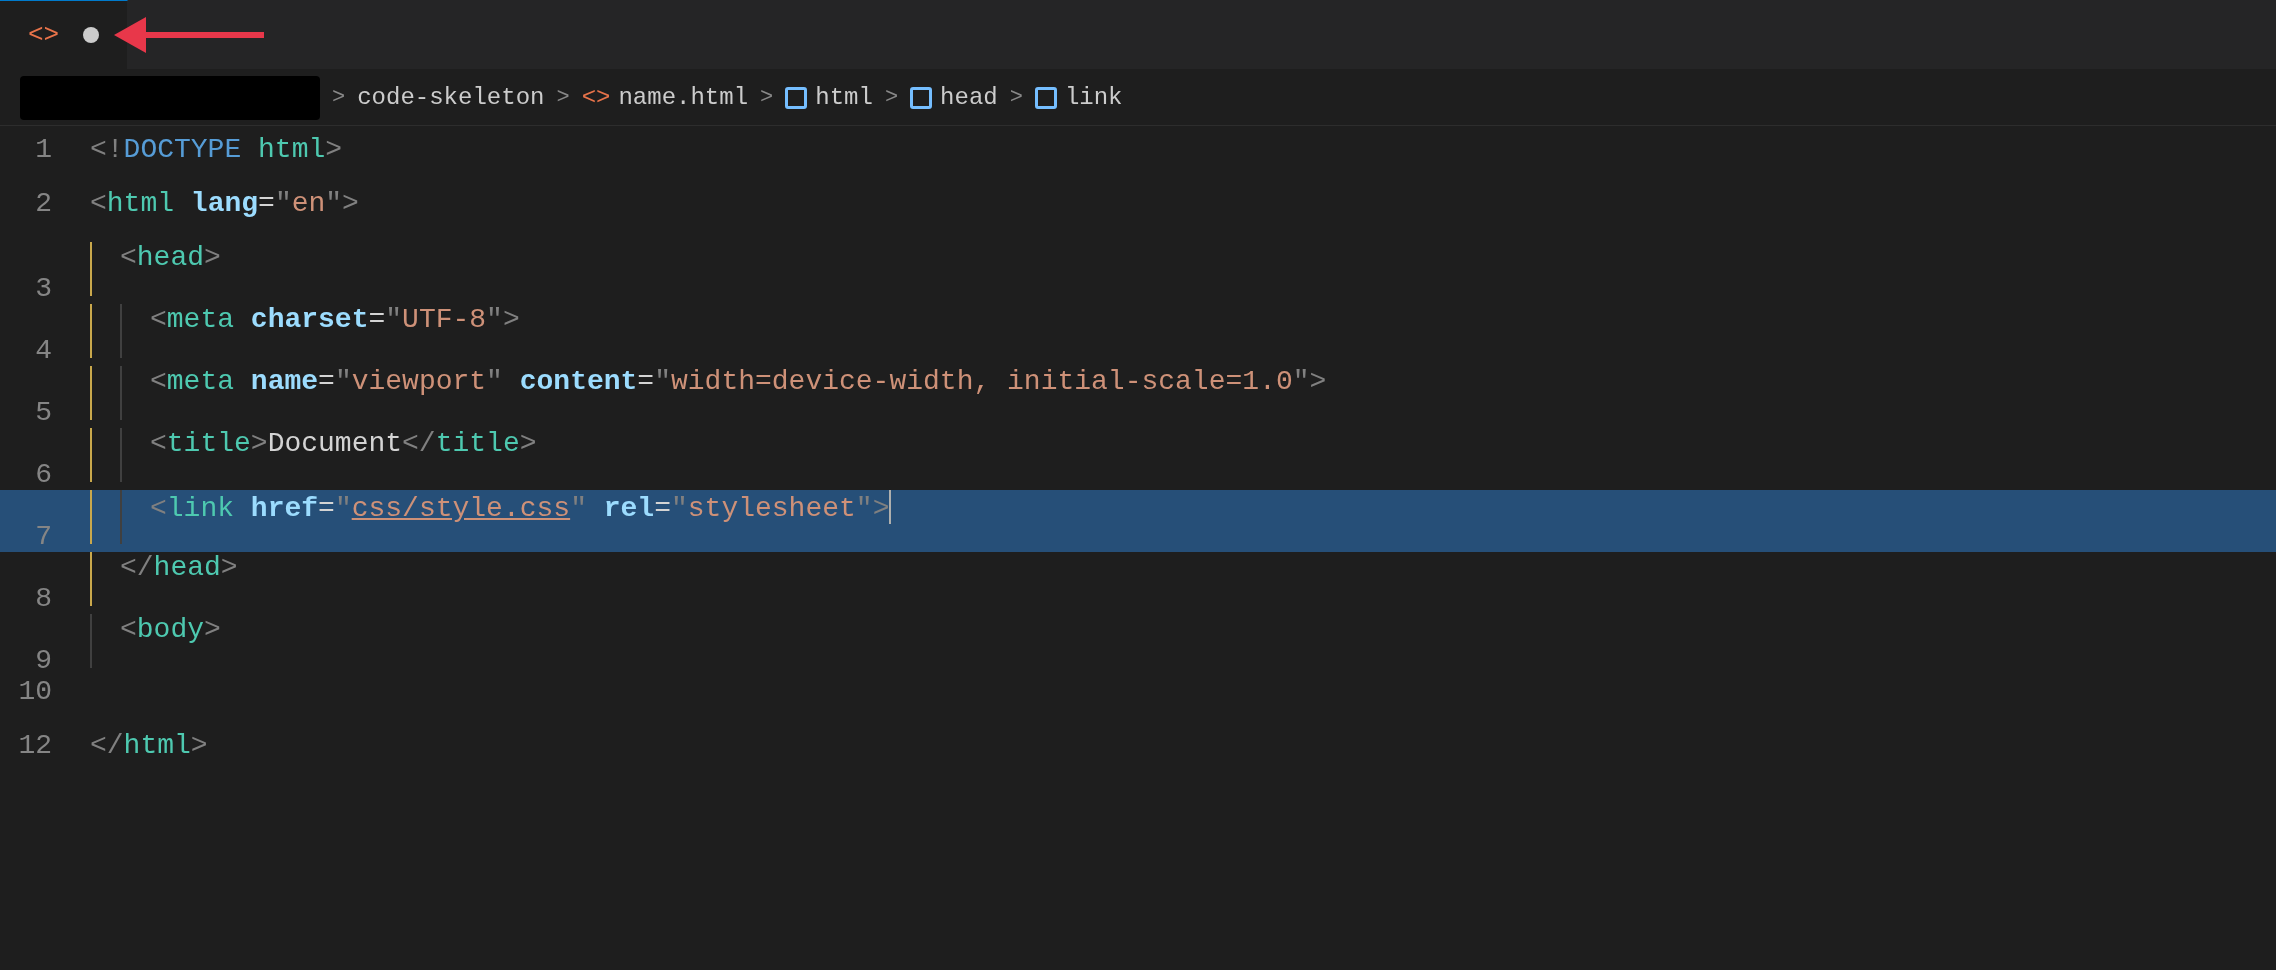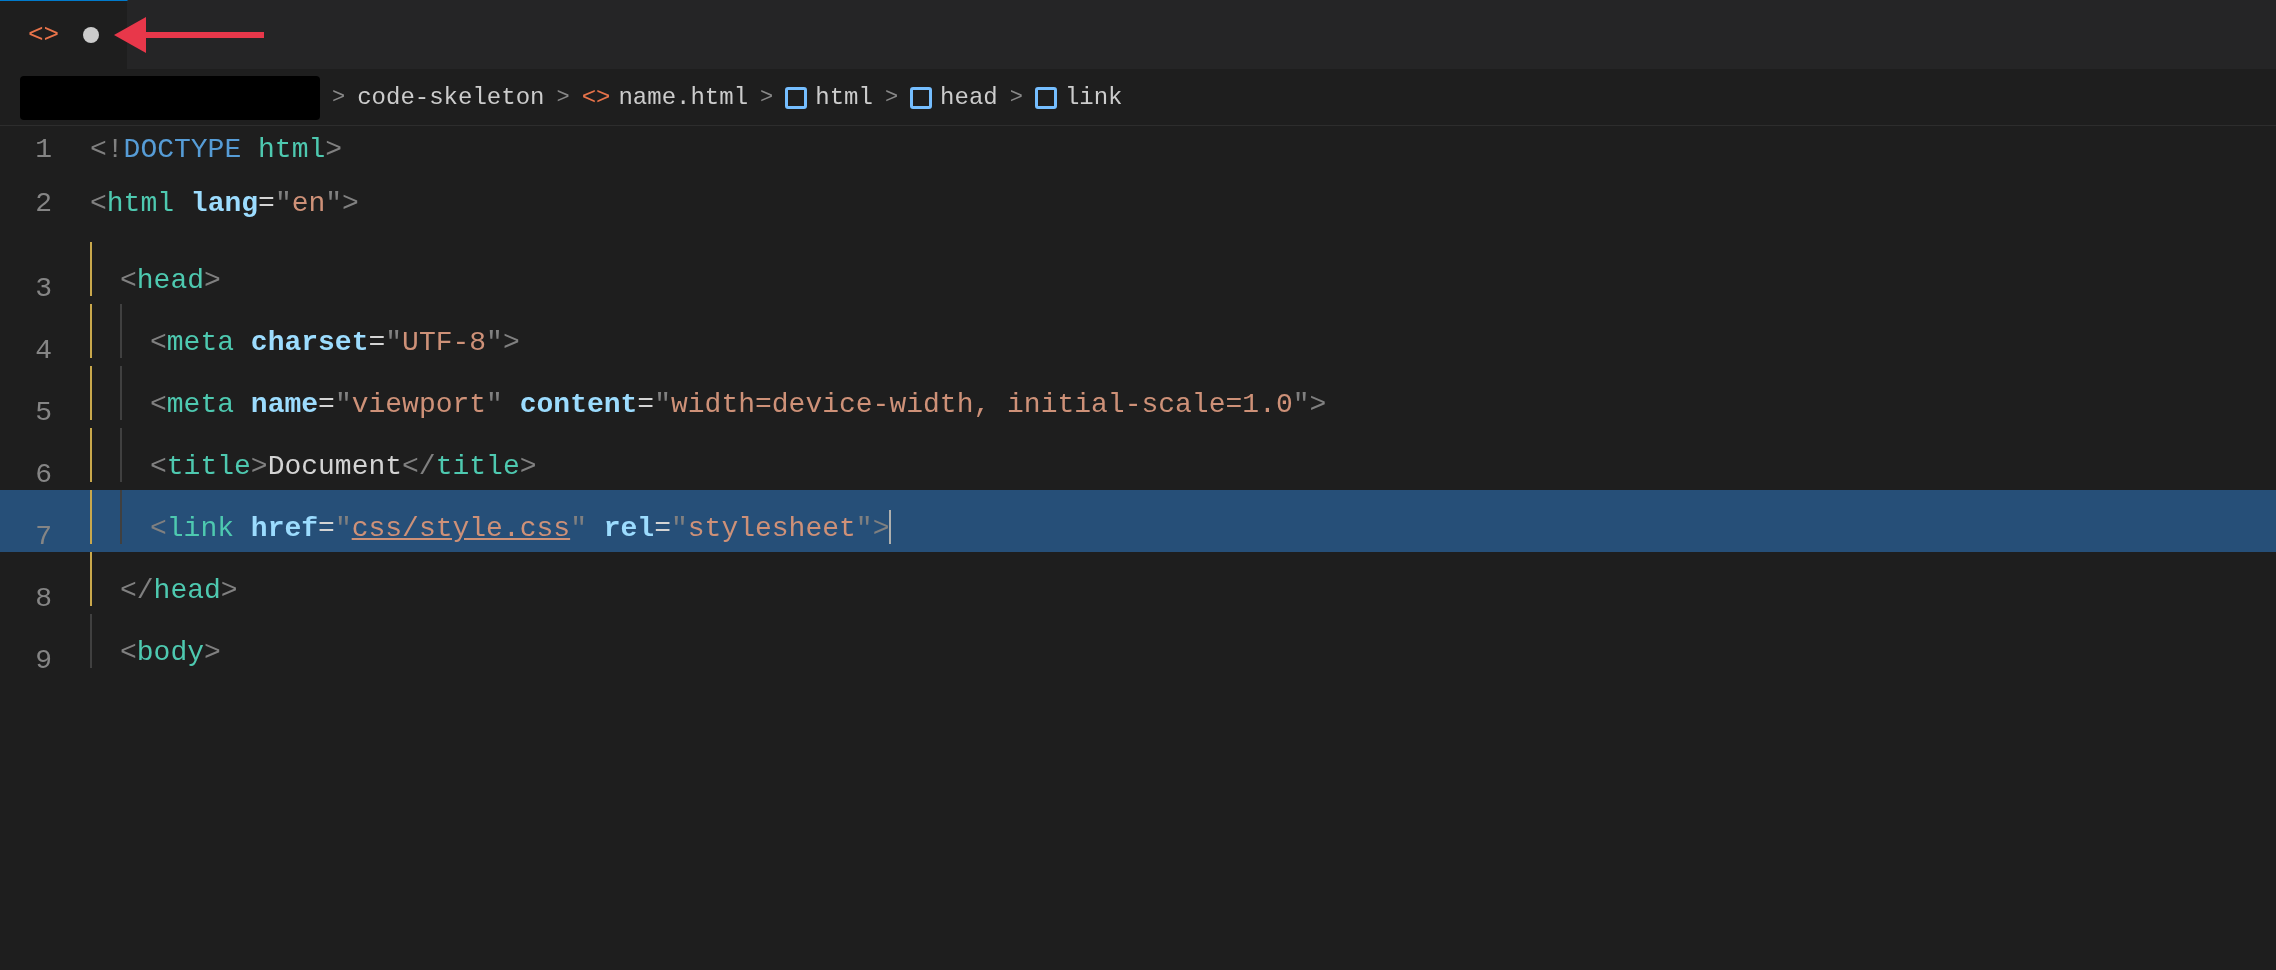--- a/index.html
+++ b/index.html
@@ -136,21 +136,21 @@
       user-select: none;
       flex-shrink: 0;
     }
 
     .line-content {
       flex: 1;
       font-size: 28px;
       padding-left: 10px;
       white-space: pre;
       display: flex;
-      align-items: flex-end;
+      align-items: flex-start;
     }
 
     .indent-guide {
       width: 2px;
       background-color: #404040;
       margin-right: 28px;
       align-self: stretch;
       min-height: 54px;
     }
 
@@ -264,13 +264,21 @@
       <div class="line-content"><span class="indent-guide-yellow"></span><span class="indent-guide"></span><span><span style="color: rgb(128, 128, 128);">&lt;</span><span style="color: rgb(78, 201, 176);">link</span><span style="color: rgb(212, 212, 212);"> </span><span style="color: rgb(156, 220, 254); font-weight: bold;">href</span><span style="color: rgb(212, 212, 212);">=</span><span style="color: rgb(128, 128, 128);">"</span><span style="color: rgb(206, 145, 120); text-decoration: underline rgb(206, 145, 120);">css/style.css</span><span style="color: rgb(128, 128, 128);">"</span><span style="color: rgb(212, 212, 212);"> </span><span style="color: rgb(156, 220, 254); font-weight: bold;">rel</span><span style="color: rgb(212, 212, 212);">=</span><span style="color: rgb(128, 128, 128);">"</span><span style="color: rgb(206, 145, 120);">stylesheet</span><span style="color: rgb(128, 128, 128);">"</span><span style="color: rgb(128, 128, 128);">&gt;</span><span class="cursor"></span></span></div>
     </div>
     <div class="code-line">
       <span class="line-number">8</span>
       <div class="line-content"><span class="indent-guide-yellow"></span><span><span style="color: rgb(128, 128, 128);">&lt;/</span><span style="color: rgb(78, 201, 176);">head</span><span style="color: rgb(128, 128, 128);">&gt;</span></span></div>
     </div>
     <div class="code-line">
       <span class="line-number">9</span>
       <div class="line-content"><span class="indent-guide"></span><span><span style="color: rgb(128, 128, 128);">&lt;</span><span style="color: rgb(78, 201, 176);">body</span><span style="color: rgb(128, 128, 128);">&gt;</span></span></div>
     </div>
+    <div class="code-line">
+      <span class="line-number">10</span>
+      <div class="line-content"><span></span></div>
+    </div>
+    <div class="code-line">
+      <span class="line-number">12</span>
+      <div class="line-content"><span><span style="color: rgb(128, 128, 128);">&lt;/</span><span style="color: rgb(78, 201, 176);">html</span><span style="color: rgb(128, 128, 128);">&gt;</span></span></div>
+    </div>
   </div>
 
 </body></html>

